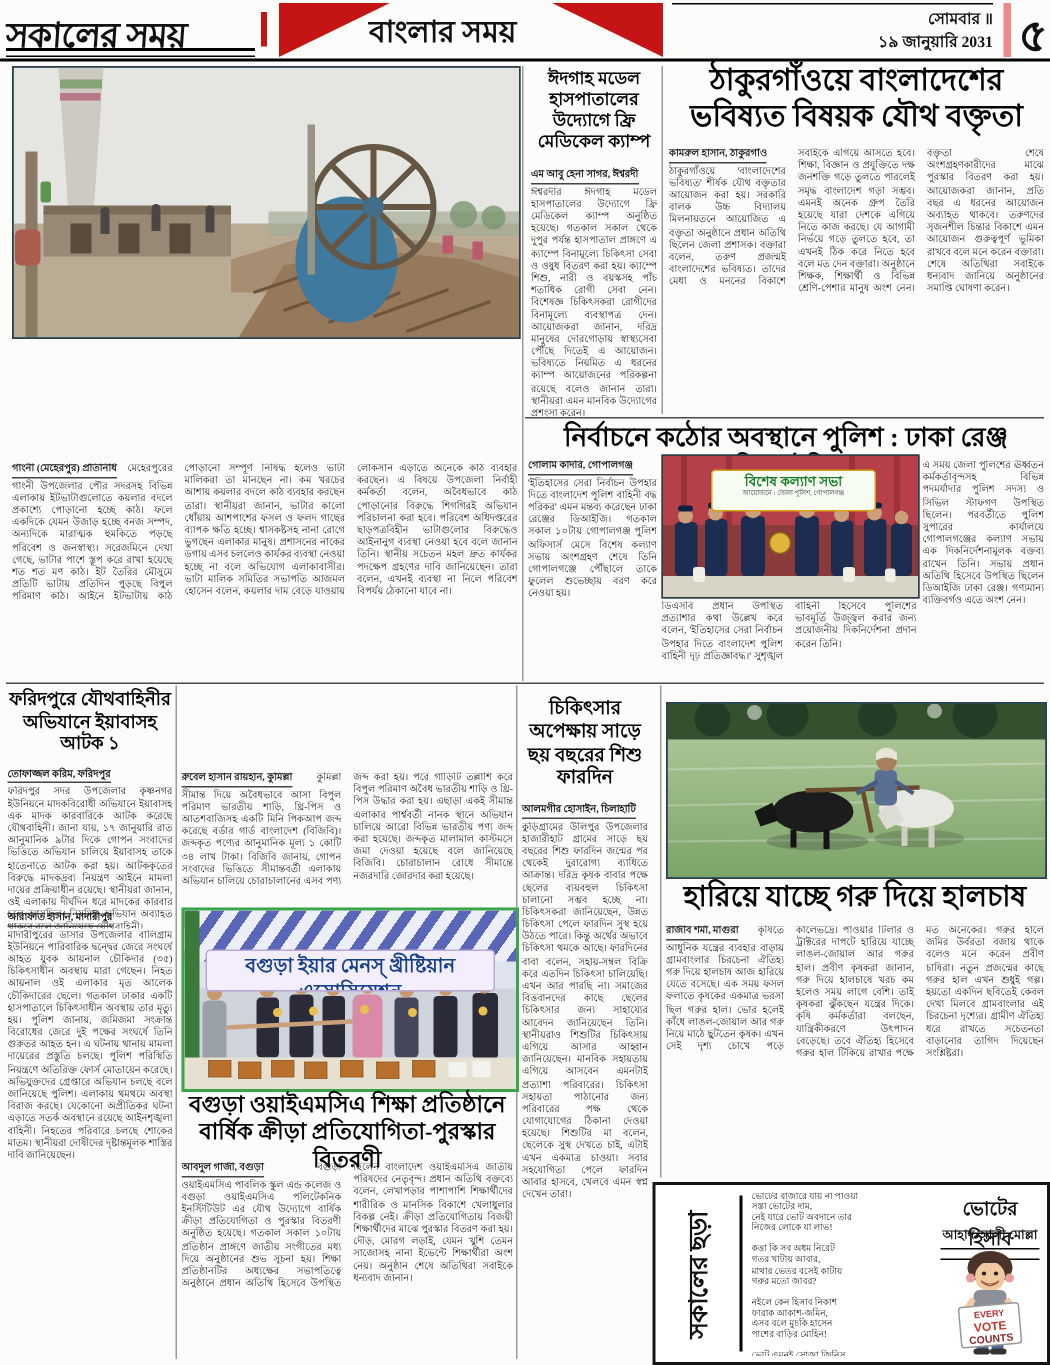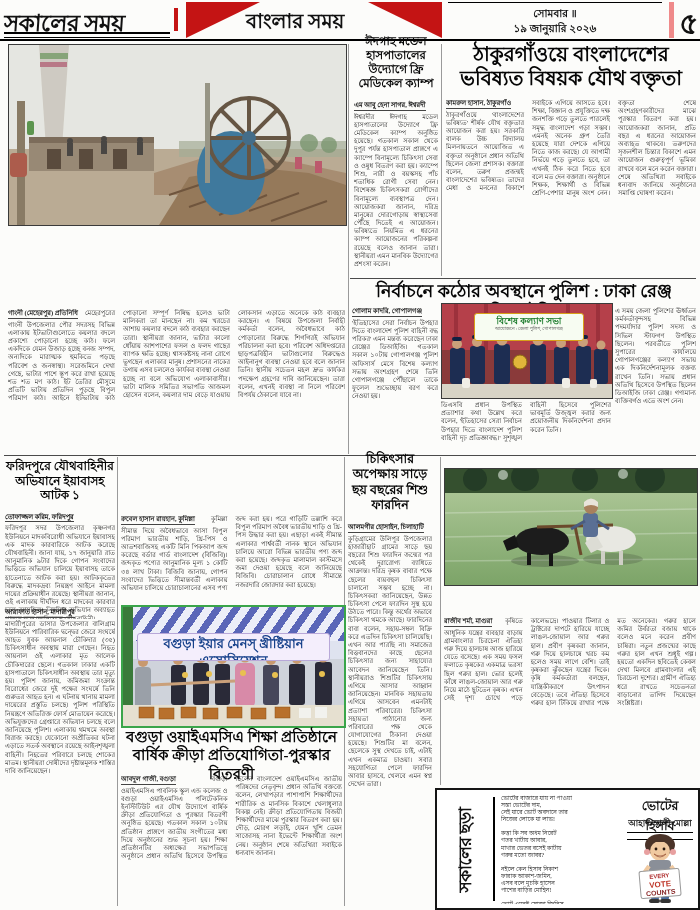--- a/index.html
+++ b/index.html
@@ -67,23 +67,23 @@
   <div class="abs masthead" style="left:4px;top:5px;width:170px;">সকালের সময়</div>
   <div class="abs masthead-rule" style="left:4px;top:32px;width:166px;"></div>
   <div class="abs red-tick" style="left:174px;top:8px;width:4px;height:23px;"></div>
 
   <div class="abs ribbon" style="left:186px;top:2px;width:256px;">
     <div class="tri l"></div>
     <div class="tri r"></div>
     <div class="ribbon-label">বাংলার সময়</div>
   </div>
 
-  <div class="abs dateblock" style="left:448px;top:2px;width:214px;">
+  <div class="abs dateblock" style="left:448px;top:2px;width:214px;text-align:right;">
     <div>সোমবার ॥</div>
-    <div>১৯ জানুয়ারি ২০২৬</div>
+    <div>১৯ জানুয়ারি 2031</div>
   </div>
   <div class="abs" style="left:669px;top:2px;width:5px;height:36px;background:#ef8a8a;"></div>
   <div class="abs pageno" style="left:679px;top:0px;">৫</div>
   <div class="abs header-rule" style="left:0;top:39px;width:700px;"></div>
 
   <div class="abs photo" style="left:8px;top:44px;width:337px;height:180px;">
     <svg width="337" height="180" viewBox="0 0 337 180" preserveAspectRatio="none">
       <rect width="337" height="110" fill="#e3e4de"></rect>
       <rect y="104" width="337" height="76" fill="#b3a288"></rect>
       <rect y="96" x="170" width="167" height="16" fill="#9aa48c" opacity="0.7"></rect>
@@ -135,21 +135,21 @@
     </svg>
   </div>
 
   <div class="abs bodytext cols3" style="left:8px;top:309px;width:337px;height:144px;">
     <span class="byline">গাংনী (মেহেরপুর) প্রতিনিধি</span>
     <span>মেহেরপুরের গাংনী উপজেলার পৌর সদরসহ বিভিন্ন এলাকায় ইটভাটাগুলোতে কয়লার বদলে প্রকাশ্যে পোড়ানো হচ্ছে কাঠ। ফলে একদিকে যেমন উজাড় হচ্ছে বনজ সম্পদ, অন্যদিকে মারাত্মক হুমকিতে পড়ছে পরিবেশ ও জনস্বাস্থ্য। সরেজমিনে দেখা গেছে, ভাটার পাশে স্তূপ করে রাখা হয়েছে শত শত মণ কাঠ। ইট তৈরির মৌসুমে প্রতিটি ভাটায় প্রতিদিন পুড়ছে বিপুল পরিমাণ কাঠ। আইনে ইটভাটায় কাঠ পোড়ানো সম্পূর্ণ নিষিদ্ধ হলেও ভাটা মালিকরা তা মানছেন না। কম খরচের আশায় কয়লার বদলে কাঠ ব্যবহার করছেন তারা। স্থানীয়রা জানান, ভাটার কালো ধোঁয়ায় আশপাশের ফসল ও ফলদ গাছের ব্যাপক ক্ষতি হচ্ছে। শ্বাসকষ্টসহ নানা রোগে ভুগছেন এলাকার মানুষ। প্রশাসনের নাকের ডগায় এসব চললেও কার্যকর ব্যবস্থা নেওয়া হচ্ছে না বলে অভিযোগ এলাকাবাসীর। ভাটা মালিক সমিতির সভাপতি আজমল হোসেন বলেন, কয়লার দাম বেড়ে যাওয়ায় লোকসান এড়াতে অনেকে কাঠ ব্যবহার করছেন। এ বিষয়ে উপজেলা নির্বাহী কর্মকর্তা বলেন, অবৈধভাবে কাঠ পোড়ানোর বিরুদ্ধে শিগগিরই অভিযান পরিচালনা করা হবে। পরিবেশ অধিদপ্তরের ছাড়পত্রবিহীন ভাটাগুলোর বিরুদ্ধেও আইনানুগ ব্যবস্থা নেওয়া হবে বলে জানান তিনি। স্থানীয় সচেতন মহল দ্রুত কার্যকর পদক্ষেপ গ্রহণের দাবি জানিয়েছেন। তারা বলেন, এখনই ব্যবস্থা না নিলে পরিবেশ বিপর্যয় ঠেকানো যাবে না।</span>
   </div>
 
   <div class="abs vrule" style="left:348px;top:44px;height:410px;"></div>
 
-  <div class="abs" style="left:354px;top:34px;width:84px;">
+  <div class="abs" style="left:354px;top:46px;width:84px;">
     <div class="hl" style="font-size:11.5px;">ঈদগাহ মডেল হাসপাতালের উদ্যোগে ফ্রি মেডিকেল ক্যাম্প</div>
     <div style="margin-top:3px;"><span class="byline">এম আবু হেনা সাগর, ঈশ্বরদী</span></div>
     <div class="bodytext" style="height:156px;">ঈশ্বরদীর ঈদগাহ মডেল হাসপাতালের উদ্যোগে ফ্রি মেডিকেল ক্যাম্প অনুষ্ঠিত হয়েছে। গতকাল সকাল থেকে দুপুর পর্যন্ত হাসপাতাল প্রাঙ্গণে এ ক্যাম্পে বিনামূল্যে চিকিৎসা সেবা ও ওষুধ বিতরণ করা হয়। ক্যাম্পে শিশু, নারী ও বয়স্কসহ পাঁচ শতাধিক রোগী সেবা নেন। বিশেষজ্ঞ চিকিৎসকরা রোগীদের বিনামূল্যে ব্যবস্থাপত্র দেন। আয়োজকরা জানান, দরিদ্র মানুষের দোরগোড়ায় স্বাস্থ্যসেবা পৌঁছে দিতেই এ আয়োজন। ভবিষ্যতে নিয়মিত এ ধরনের ক্যাম্প আয়োজনের পরিকল্পনা রয়েছে বলেও জানান তারা। স্থানীয়রা এমন মানবিক উদ্যোগের প্রশংসা করেন।</div>
   </div>
 
   <div class="abs vrule" style="left:441px;top:44px;height:232px;"></div>
 
   <div class="abs hl" style="left:446px;top:42px;width:250px;font-size:20px;">ঠাকুরগাঁওয়ে বাংলাদেশের ভবিষ্যত বিষয়ক যৌথ বক্তৃতা</div>
   <div class="abs bodytext cols3" style="left:446px;top:99px;width:250px;height:177px;">
     <span class="byline">কামরুল হাসান, ঠাকুরগাঁও</span>
@@ -234,21 +234,21 @@
 
   <div class="abs vrule" style="left:117px;top:457px;height:449px;"></div>
 
   <div class="abs bodytext cols2" style="left:121px;top:515px;width:221px;height:88px;">
     <span class="byline">রুবেল হাসান রায়হান, কুমিল্লা</span>
     <span>কুমিল্লা সীমান্ত দিয়ে অবৈধভাবে আসা বিপুল পরিমাণ ভারতীয় শাড়ি, থ্রি-পিস ও আতশবাজিসহ একটি মিনি পিকআপ জব্দ করেছে বর্ডার গার্ড বাংলাদেশ (বিজিবি)। জব্দকৃত পণ্যের আনুমানিক মূল্য ১ কোটি ৩৪ লাখ টাকা। বিজিবি জানায়, গোপন সংবাদের ভিত্তিতে সীমান্তবর্তী এলাকায় অভিযান চালিয়ে চোরাচালানের এসব পণ্য জব্দ করা হয়। পরে গাড়িটি তল্লাশি করে বিপুল পরিমাণ অবৈধ ভারতীয় শাড়ি ও থ্রি-পিস উদ্ধার করা হয়। এছাড়া একই সীমান্ত এলাকার পার্শ্ববর্তী নানক স্থানে অভিযান চালিয়ে আরো বিভিন্ন ভারতীয় পণ্য জব্দ করা হয়েছে। জব্দকৃত মালামাল কাস্টমসে জমা দেওয়া হয়েছে বলে জানিয়েছে বিজিবি। চোরাচালান রোধে সীমান্তে নজরদারি জোরদার করা হয়েছে।</span>
   </div>
 
   <div class="abs vrule" style="left:344px;top:457px;height:449px;"></div>
 
-  <div class="abs" style="left:348px;top:452px;width:84px;">
+  <div class="abs" style="left:348px;top:465px;width:84px;">
     <div class="hl" style="font-size:12.5px;">চিকিৎসার অপেক্ষায় সাড়ে ছয় বছরের শিশু ফারদিন</div>
     <div style="margin-top:2px;"><span class="byline">আলমগীর হোসাইন, চিলাহাটি</span></div>
     <div class="bodytext" style="height:358px;">কুড়িগ্রামের উলিপুর উপজেলার হাজারীহাট গ্রামের সাড়ে ছয় বছরের শিশু ফারদিন জন্মের পর থেকেই দুরারোগ্য ব্যাধিতে আক্রান্ত। দরিদ্র কৃষক বাবার পক্ষে ছেলের ব্যয়বহুল চিকিৎসা চালানো সম্ভব হচ্ছে না। চিকিৎসকরা জানিয়েছেন, উন্নত চিকিৎসা পেলে ফারদিন সুস্থ হয়ে উঠতে পারে। কিন্তু অর্থের অভাবে চিকিৎসা থমকে আছে। ফারদিনের বাবা বলেন, সহায়-সম্বল বিক্রি করে এতদিন চিকিৎসা চালিয়েছি। এখন আর পারছি না। সমাজের বিত্তবানদের কাছে ছেলের চিকিৎসার জন্য সাহায্যের আবেদন জানিয়েছেন তিনি। স্থানীয়রাও শিশুটির চিকিৎসায় এগিয়ে আসার আহ্বান জানিয়েছেন। মানবিক সহায়তায় এগিয়ে আসবেন এমনটাই প্রত্যাশা পরিবারের। চিকিৎসা সহায়তা পাঠানোর জন্য পরিবারের পক্ষ থেকে যোগাযোগের ঠিকানা দেওয়া হয়েছে। শিশুটির মা বলেন, ছেলেকে সুস্থ দেখতে চাই, এটাই এখন একমাত্র চাওয়া। সবার সহযোগিতা পেলে ফারদিন আবার হাসবে, খেলবে এমন স্বপ্ন দেখেন তারা।</div>
   </div>
 
   <div class="abs vrule" style="left:440px;top:457px;height:328px;"></div>
 
   <div class="abs photo" style="left:444px;top:468px;width:252px;height:116px;">
     <svg width="252" height="116" viewBox="0 0 252 116" preserveAspectRatio="none">
       <rect width="252" height="24" fill="#35502f"></rect>
@@ -294,20 +294,21 @@
         </g>
       <rect x="138" y="44" width="15" height="24" rx="4" fill="#5a6f94"></rect>
       <circle cx="146" cy="38" r="7" fill="#a8805c"></circle>
       <path d="M139 33 q7 -7 14 0 l0 5 q-7 -4 -14 0 z" fill="#e8e4da"></path>
       <g stroke="#4a5c80" stroke-width="3">
           <line x1="140" y1="52" x2="126" y2="60"></line>
           <line x1="152" y1="52" x2="164" y2="60"></line>
         </g>
     </svg>
   </div>
+  <div class="abs hl" style="left:444px;top:587px;width:252px;font-size:19px;">হারিয়ে যাচ্ছে গরু দিয়ে হালচাষ</div>
   <div class="abs bodytext cols3" style="left:444px;top:617px;width:252px;height:167px;">
     <span class="byline">রাজীব শর্মা, মাগুরা</span>
     <span>কৃষিতে আধুনিক যন্ত্রের ব্যবহার বাড়ায় গ্রামবাংলার চিরচেনা ঐতিহ্য গরু দিয়ে হালচাষ আজ হারিয়ে যেতে বসেছে। এক সময় ফসল ফলাতে কৃষকের একমাত্র ভরসা ছিল গরুর হাল। ভোর হলেই কাঁধে লাঙল-জোয়াল আর গরু নিয়ে মাঠে ছুটতেন কৃষক। এখন সেই দৃশ্য চোখে পড়ে কালেভদ্রে। পাওয়ার টিলার ও ট্রাক্টরের দাপটে হারিয়ে যাচ্ছে লাঙল-জোয়াল আর গরুর হাল। প্রবীণ কৃষকরা জানান, গরু দিয়ে হালচাষে খরচ কম হলেও সময় লাগে বেশি। তাই কৃষকরা ঝুঁকছেন যন্ত্রের দিকে। কৃষি কর্মকর্তারা বলছেন, যান্ত্রিকীকরণে উৎপাদন বেড়েছে। তবে ঐতিহ্য হিসেবে গরুর হাল টিকিয়ে রাখার পক্ষে মত অনেকের। গরুর হালে জমির উর্বরতা বজায় থাকে বলেও মনে করেন প্রবীণ চাষিরা। নতুন প্রজন্মের কাছে গরুর হাল এখন শুধুই গল্প। হয়তো একদিন ছবিতেই কেবল দেখা মিলবে গ্রামবাংলার এই চিরচেনা দৃশ্যের। গ্রামীণ ঐতিহ্য ধরে রাখতে সচেতনতা বাড়ানোর তাগিদ দিয়েছেন সংশ্লিষ্টরা।</span>
   </div>
 
   <div class="abs event-frame" style="left:121px;top:605px;width:221px;height:119px;">
     <div class="canopy"></div>
     <svg class="abs" style="left:0;top:0;" width="221" height="119" viewBox="0 0 221 119" preserveAspectRatio="none">
       <rect x="0" y="52" width="221" height="67" fill="#cfd3db"></rect>
       <rect x="0" y="0" width="10" height="119" fill="#3a7a3a"></rect>

